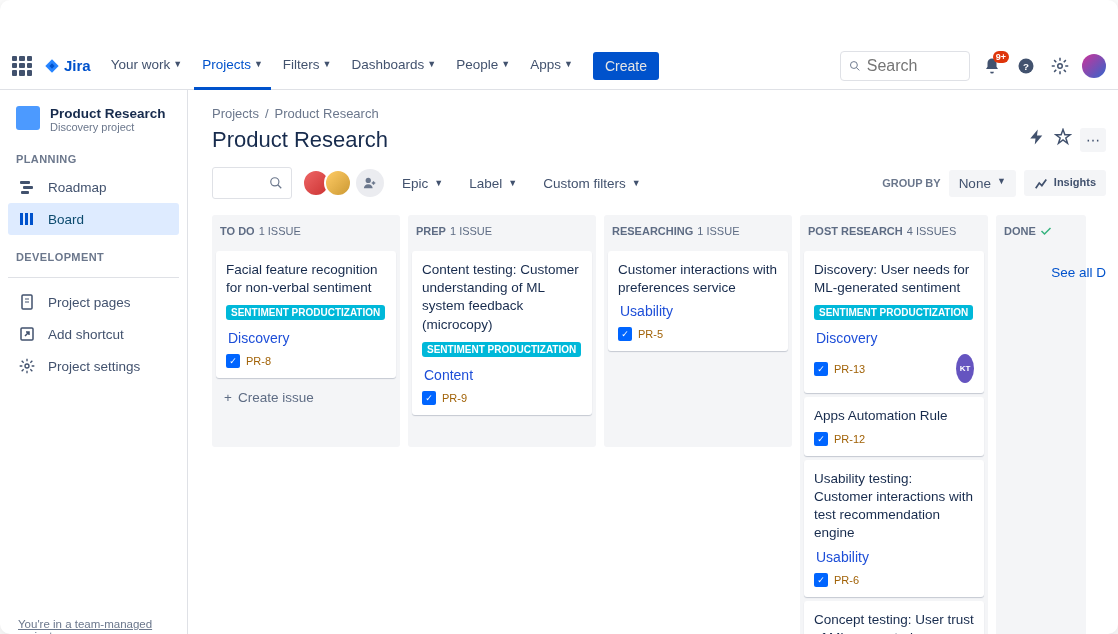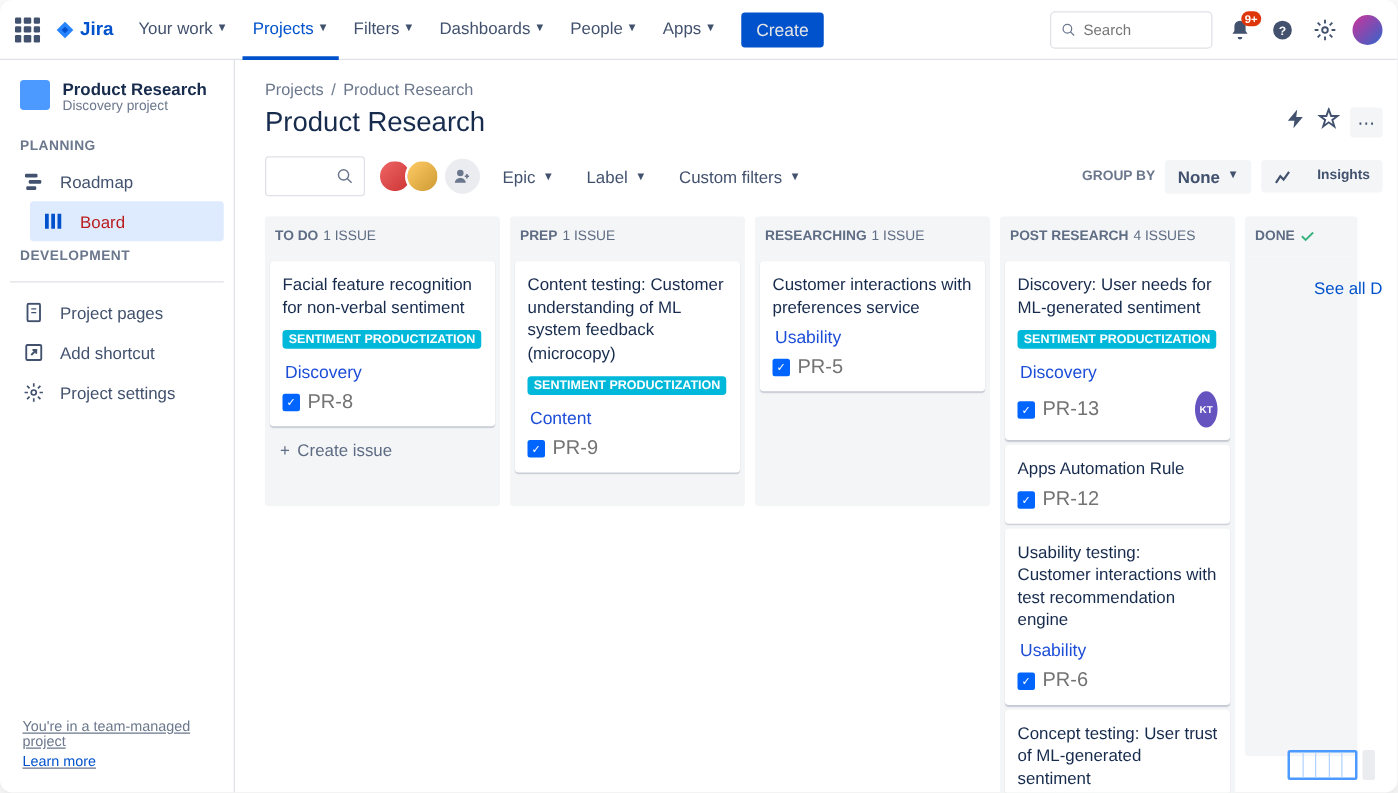--- a/index.html
+++ b/index.html
@@ -1,73 +1,73 @@
 <!DOCTYPE html>
 <html><head>
 <meta charset="utf-8">
 <style>
   * { box-sizing: border-box; margin: 0; padding: 0; }
   body { font-family: -apple-system, BlinkMacSystemFont, "Segoe UI", Arial, sans-serif; background: #fff; color: #172B4D; font-size: 14px; width: 1118px; height: 634px; overflow: hidden; border-radius: 10px; box-shadow: 0 4px 20px rgba(0,0,0,0.15); }
-  .topbar { display: flex; align-items: center; height: 48px; padding: 0 12px; border-bottom: 1px solid #DFE1E6; }
+  .topbar { display: flex; align-items: center; height: 48px; padding: 0 12px; border-bottom: 1px solid #DFE1E6; margin-top: 42px; }
   .topbar-left { display: flex; align-items: center; gap: 4px; }
   .app-switcher { width: 20px; height: 20px; display: grid; grid-template-columns: repeat(3,1fr); grid-template-rows: repeat(3,1fr); gap: 2px; cursor: pointer; margin-right: 8px; }
   .app-switcher span { background: #42526E; border-radius: 1px; }
   .jira-logo { display: flex; align-items: center; gap: 4px; color: #0052CC; font-weight: 600; font-size: 15px; margin-right: 8px; cursor: pointer; }
   .jira-mark { width: 16px; height: 16px; }
   .nav-item { display: flex; align-items: center; gap: 3px; height: 48px; padding: 0 8px; color: #42526E; font-weight: 500; font-size: 13.5px; cursor: pointer; border-bottom: 3px solid transparent; }
   .nav-item.active { color: #0052CC; border-bottom-color: #0052CC; }
   .chev { font-size: 9px; color: #42526E; }
   .btn-primary { background: #0052CC; color: #e5e5e5; padding: 6px 12px; border-radius: 3px; font-weight: 500; cursor: pointer; margin-left: 8px; }
   .topbar-right { margin-left: auto; display: flex; align-items: center; gap: 10px; }
   .search-box { display: flex; align-items: center; gap: 6px; border: 1px solid #DFE1E6; border-radius: 4px; padding: 4px 8px; width: 130px; height: 30px; }
-  .search-box input { border: none; outline: none; width: 100%; font-size: 12px; }
+  .search-box input { border: none; outline: none; width: 100%; font-size: 16px; }
   .topbar-icon { width: 24px; height: 24px; display: flex; align-items: center; justify-content: center; color: #42526E; cursor: pointer; position: relative; }
   .notif-badge { position: absolute; top: -3px; right: -5px; background: #DE350B; color: #fff; font-size: 9px; border-radius: 8px; padding: 1px 3px; font-weight: 600; }
   .avatar-top { width: 24px; height: 24px; border-radius: 50%; background: linear-gradient(135deg,#c39,#36c); cursor: pointer; }
   .body { display: flex; height: calc(634px - 48px); }
   .sidebar { width: 188px; border-right: 1px solid #DFE1E6; padding: 16px 8px 8px 8px; display: flex; flex-direction: column; }
   .proj-header { display: flex; gap: 10px; padding: 0 8px 14px 8px; }
   .proj-icon { width: 24px; height: 24px; background: #4C9AFF; border-radius: 3px; }
   .proj-name { font-weight: 600; font-size: 13.5px; color: #172B4D; }
   .proj-type { font-size: 11px; color: #6B778C; }
   .side-section { font-size: 11px; font-weight: 700; color: #6B778C; letter-spacing: 0.4px; padding: 6px 8px; }
   .side-item { display: flex; align-items: center; gap: 12px; padding: 7px 10px; border-radius: 3px; cursor: pointer; color: #42526E; font-size: 13.5px; }
-  .side-item.active { background: #DEEBFF; color: #b91c1c; margin-left: 16px; }
+  .side-item.active { background: #DEEBFF; color: #0c4a6e; }
   .side-icon { width: 18px; height: 18px; display: flex; align-items: center; justify-content: center; }
   .side-divider { border-top: 1px solid #DFE1E6; margin: 8px 0; }
   .side-footer { margin-top: auto; text-align: left; padding: 10px; font-size: 11.5px; color: #6B778C; text-decoration: underline; }
   .side-footer a { color: #0052CC; display: block; margin-top: 4px; }
   .main { flex: 1; padding: 16px 12px 0 24px; overflow: hidden; position: relative; }
   .breadcrumb { display: flex; gap: 6px; font-size: 13px; color: #6B778C; margin-bottom: 6px; }
   .breadcrumb a { color: #6B778C; cursor: pointer; }
   .page-head { display: flex; align-items: center; margin-bottom: 14px; }
   .page-title { font-size: 22px; font-weight: 500; }
   .page-actions { margin-left: auto; display: flex; gap: 8px; }
   .page-actions span { cursor: pointer; color: #42526E; }
   .toolbar { display: flex; align-items: center; gap: 10px; margin-bottom: 16px; }
   .mini-search { border: 1px solid #DFE1E6; border-radius: 3px; width: 80px; height: 32px; display: flex; align-items: center; justify-content: flex-end; padding: 0 8px; }
   .avatar-stack { display: flex; align-items: center; }
   .avatar-s { width: 28px; height: 28px; border-radius: 50%; border: 2px solid #fff; margin-left: -6px; cursor: pointer; }
   .avatar-s:first-child { margin-left: 0; }
   .add-people { width: 28px; height: 28px; border-radius: 50%; background: #EBECF0; display: flex; align-items: center; justify-content: center; margin-left: 4px; cursor: pointer; color: #6B778C; font-size: 14px; }
   .filter-pill { display: flex; align-items: center; gap: 6px; padding: 6px 8px; cursor: pointer; color: #42526E; font-size: 13.5px; }
   .group-by { margin-left: auto; display: flex; align-items: center; gap: 8px; font-size: 11px; color: #6B778C; font-weight: 600; }
-  .group-select { background: #F4F5F7; padding: 6px 10px; border-radius: 3px; display: flex; gap: 6px; cursor: pointer; color: #42526E; font-size: 13.5px; font-weight: 700; }
-  .insights-btn { background: #F4F5F7; padding: 6px 10px; border-radius: 3px; display: flex; gap: 21px; cursor: pointer; color: #42526E; }
+  .group-select { background: #F4F5F7; padding: 6px 10px; border-radius: 3px; display: flex; gap: 6px; cursor: pointer; color: #42526E; font-size: 13.5px; font-weight: 400; }
+  .insights-btn { background: #F4F5F7; padding: 6px 10px; border-radius: 3px; display: flex; gap: 6px; cursor: pointer; color: #42526E; }
   .board { display: flex; gap: 8px; overflow-x: hidden; }
   .column { width: 188px; flex-shrink: 0; }
   .col-head { font-size: 11px; font-weight: 600; color: #5E6C84; padding: 10px 8px; background: #F4F5F7; border-radius: 3px 3px 0 0; display: flex; align-items: center; gap: 4px; }
   .col-body { background: #F4F5F7; padding: 4px; border-radius: 0 0 3px 3px; min-height: 200px; }
   .card { background: #fff; border-radius: 3px; padding: 10px; margin-bottom: 4px; box-shadow: 0 1px 1px rgba(9,30,66,0.2); cursor: pointer; }
   .card-title { font-size: 13.5px; margin-bottom: 6px; line-height: 1.35; }
   .tag { display: inline-block; background: #00B8D9; color: #fff; font-size: 10px; font-weight: 700; padding: 2px 5px; border-radius: 3px; margin-bottom: 6px; }
   .subtext { font-size: 14px; color: #1d4ed8; margin: 4px 0 8px 2px; }
   .card-foot { display: flex; align-items: center; gap: 6px; }
   .issue-type { width: 14px; height: 14px; background: #0065FF; border-radius: 2px; display: flex; align-items: center; justify-content: center; color: #fff; font-size: 9px; }
-  .issue-key { font-size: 16px; color: #737373; font-weight: 500; }
+  .issue-key { font-size: 11px; color: #a16207; font-weight: 500; }
   .assignee { width: 18px; height: 29px; border-radius: 50%; margin-left: auto; background: #6554C0; color: #fff; font-size: 8px; font-weight: 700; display: flex; align-items: center; justify-content: center; }
   .create-issue { display: flex; gap: 6px; padding: 8px; color: #5E6C84; cursor: pointer; font-size: 13.5px; }
   .done-col { width: 90px; flex-shrink: 0; }
   .see-all { position: absolute; right: 12px; top: 175px; font-size: 13.5px; color: #0052CC; cursor: pointer; }
   .minimap { position: absolute; bottom: 10px; right: 18px; display: flex; gap: 4px; }
   .minimap-box { width: 56px; height: 24px; border: 2px solid #4C9AFF; border-radius: 2px; display: flex; }
   .minimap-box span { flex: 1; border-right: 1px solid #B3D4FF; }
   .minimap-side { width: 10px; height: 24px; background: #EBECF0; border-radius: 2px; }
 </style>
 </head>
@@ -172,21 +172,21 @@
     <div class="side-item active">
       <span class="side-icon">
           <svg width="16" height="16" viewBox="0 0 16 16">
             <rect x="1" y="2" width="3" height="12" fill="#0052CC"></rect>
             <rect x="6" y="2" width="3" height="12" fill="#0052CC"></rect>
             <rect x="11" y="2" width="3" height="12" fill="#0052CC"></rect>
           </svg>
         </span>
       <span>Board</span>
     </div>
-    <div class="side-section" style="">DEVELOPMENT</div>
+    <div class="side-section" style="margin-top:10px">DEVELOPMENT</div>
     <div class="side-divider"></div>
     <div class="side-item">
       <span class="side-icon">
           <svg width="16" height="16" viewBox="0 0 16 16">
             <rect x="3" y="1" width="10" height="14" rx="1" fill="none" stroke="#42526E" stroke-width="1.5"></rect>
             <line x1="6" y1="5" x2="10" y2="5" stroke="#42526E"></line>
             <line x1="6" y1="8" x2="10" y2="8" stroke="#42526E"></line>
           </svg>
         </span>
       <span>Project pages</span>

